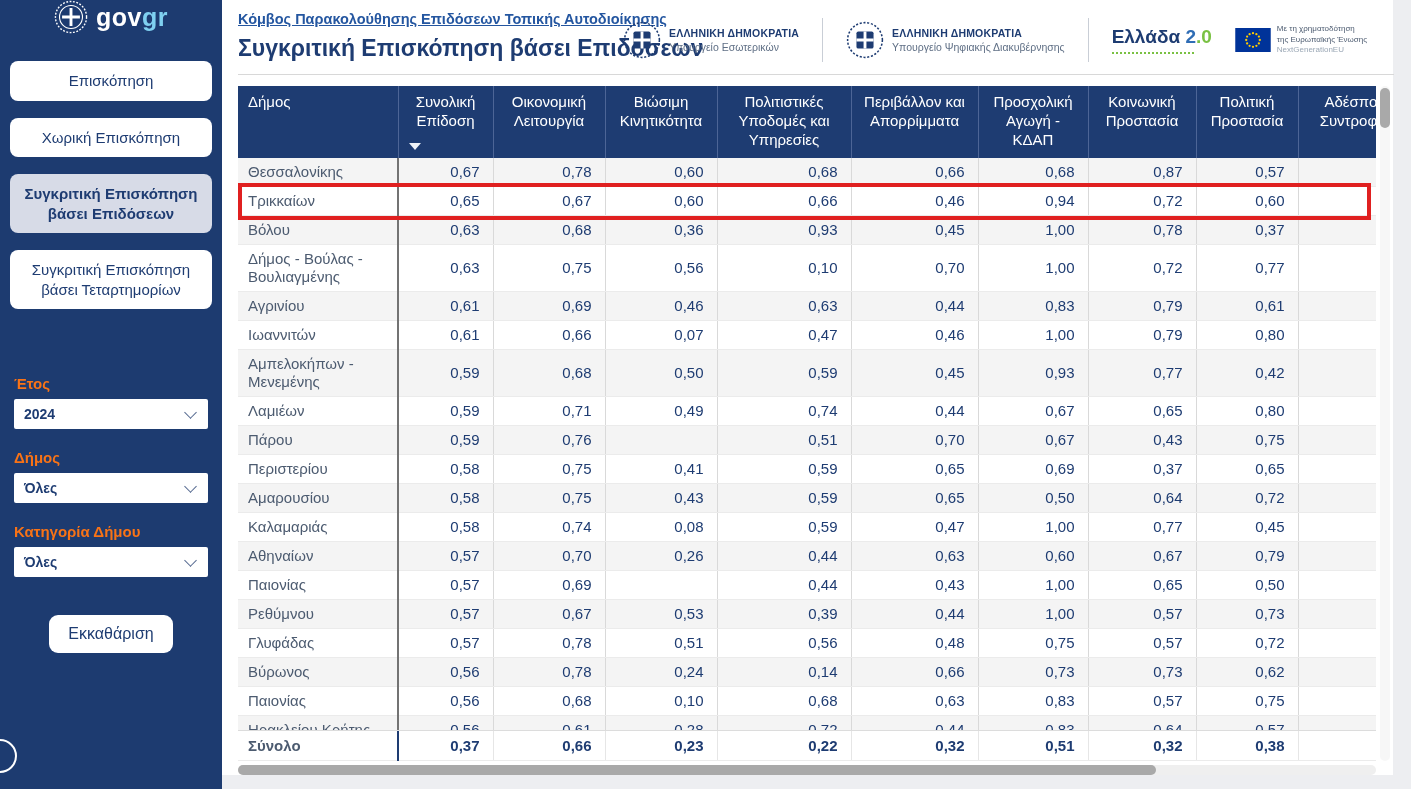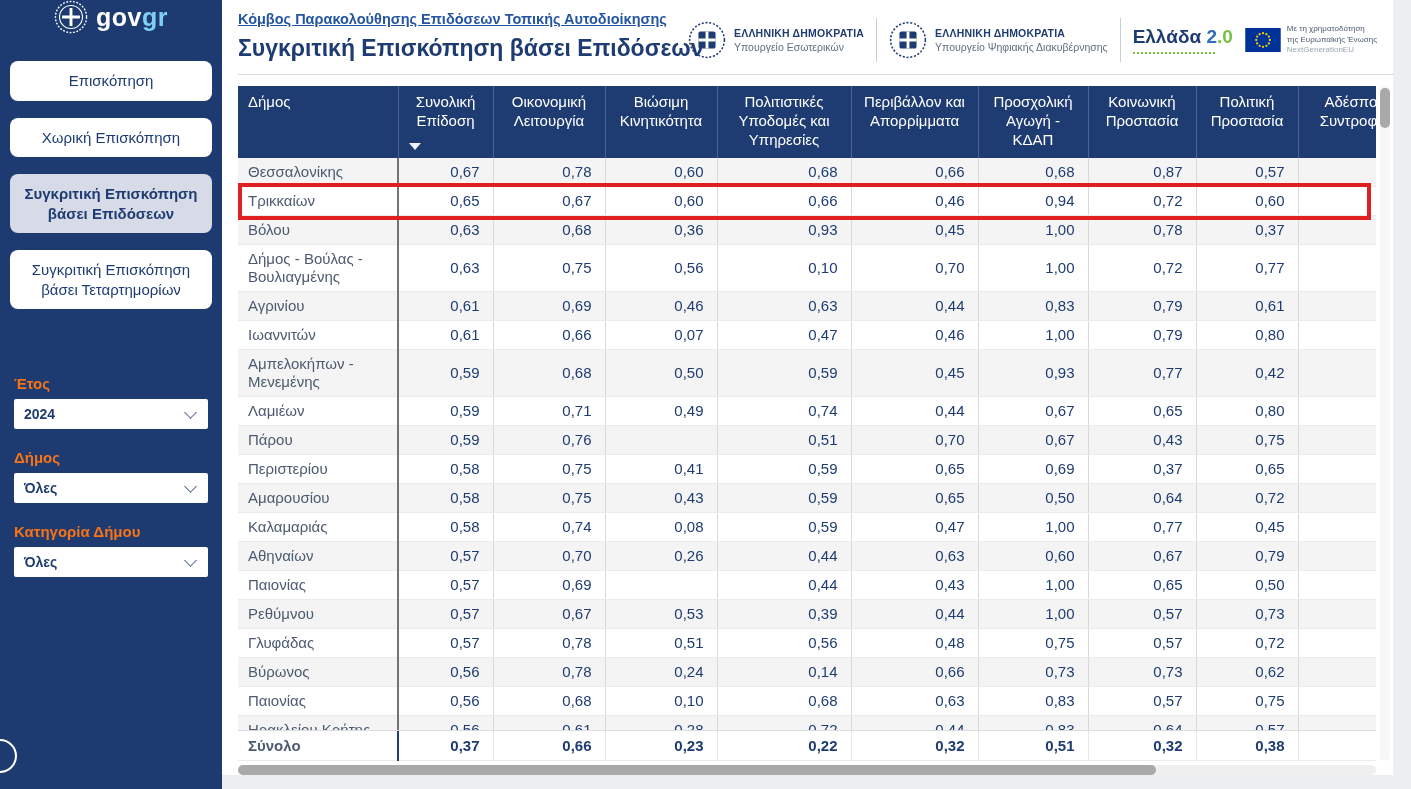--- a/index.html
+++ b/index.html
@@ -26,27 +26,27 @@
   .chev { position:absolute; right:13px; top:9px; width:9px; height:9px;
           border-right:1.6px solid #54688f; border-bottom:1.6px solid #54688f;
           transform:rotate(45deg); }
   .clear-btn { display:block; margin:38px auto 0; background:#fff; color:#1e3c72; border:none;
                border-radius:9px; font-family:inherit; font-size:16px; padding:10px 19px; cursor:pointer; }
   .corner-circle { position:absolute; left:-17px; bottom:16px; width:34px; height:34px;
                    border:2px solid #fff; border-radius:50%; }
 
   
   .main { position:absolute; left:222px; top:0; width:1171px; height:775px;
-          background:#fff; padding:10px 2px 0 16px; }
+          background:#fff; padding:10px 12px 0 16px; }
   .page-head { position:relative; padding-bottom:9px; }
   .breadcrumb { display:inline-block; font-size:14.5px; font-weight:bold; color:#2456a0;
                 text-decoration:underline; cursor:pointer; }
   .title { font-size:23px; font-weight:bold; color:#1e3c72; margin-top:7px; }
 
-  .logos { position:absolute; right:14px; top:8px; display:flex; align-items:center; gap:12px; }
+  .logos { position:absolute; right:14px; top:8px; display:flex; align-items:center; gap:23px; }
   .logo-block { display:flex; align-items:center; gap:8px; }
   .lt1 { font-size:10.5px; font-weight:bold; color:#1e3c72; letter-spacing:.2px; }
   .lt2 { font-size:10.5px; color:#5f6f85; margin-top:2px; }
   .vdiv { width:1px; height:44px; background:#c9ced6; }
   .g20-top { font-size:19px; font-weight:bold; white-space:nowrap; }
   .g20-brand { color:#1e3c72; }
   .g20-two { color:#2f6db5; }
   .g20-zero { color:#7ac143; }
   .g20-sub { margin-top:3px; height:3px; border-bottom:2px dotted #7ac143; width:82%; }
   .eu-block { display:flex; gap:6px; align-items:center; }
@@ -118,20 +118,21 @@
           <span class="f-value">Όλες</span>
           <span class="chev"></span>
         </div>
         <div class="f-label">Κατηγορία Δήμου</div>
         <div class="f-select">
           <span class="f-value">Όλες</span>
           <span class="chev"></span>
         </div>
       </div>
 
+    <button class="clear-btn">Εκκαθάριση</button>
 
     <div class="corner-circle"></div>
   </aside>
 
   <main class="main">
 
     <div class="page-head">
       <a class="breadcrumb">Κόμβος Παρακολούθησης Επιδόσεων Τοπικής Αυτοδιοίκησης</a>
       <h1 class="title">Συγκριτική Επισκόπηση βάσει Επιδόσεων</h1>
 

